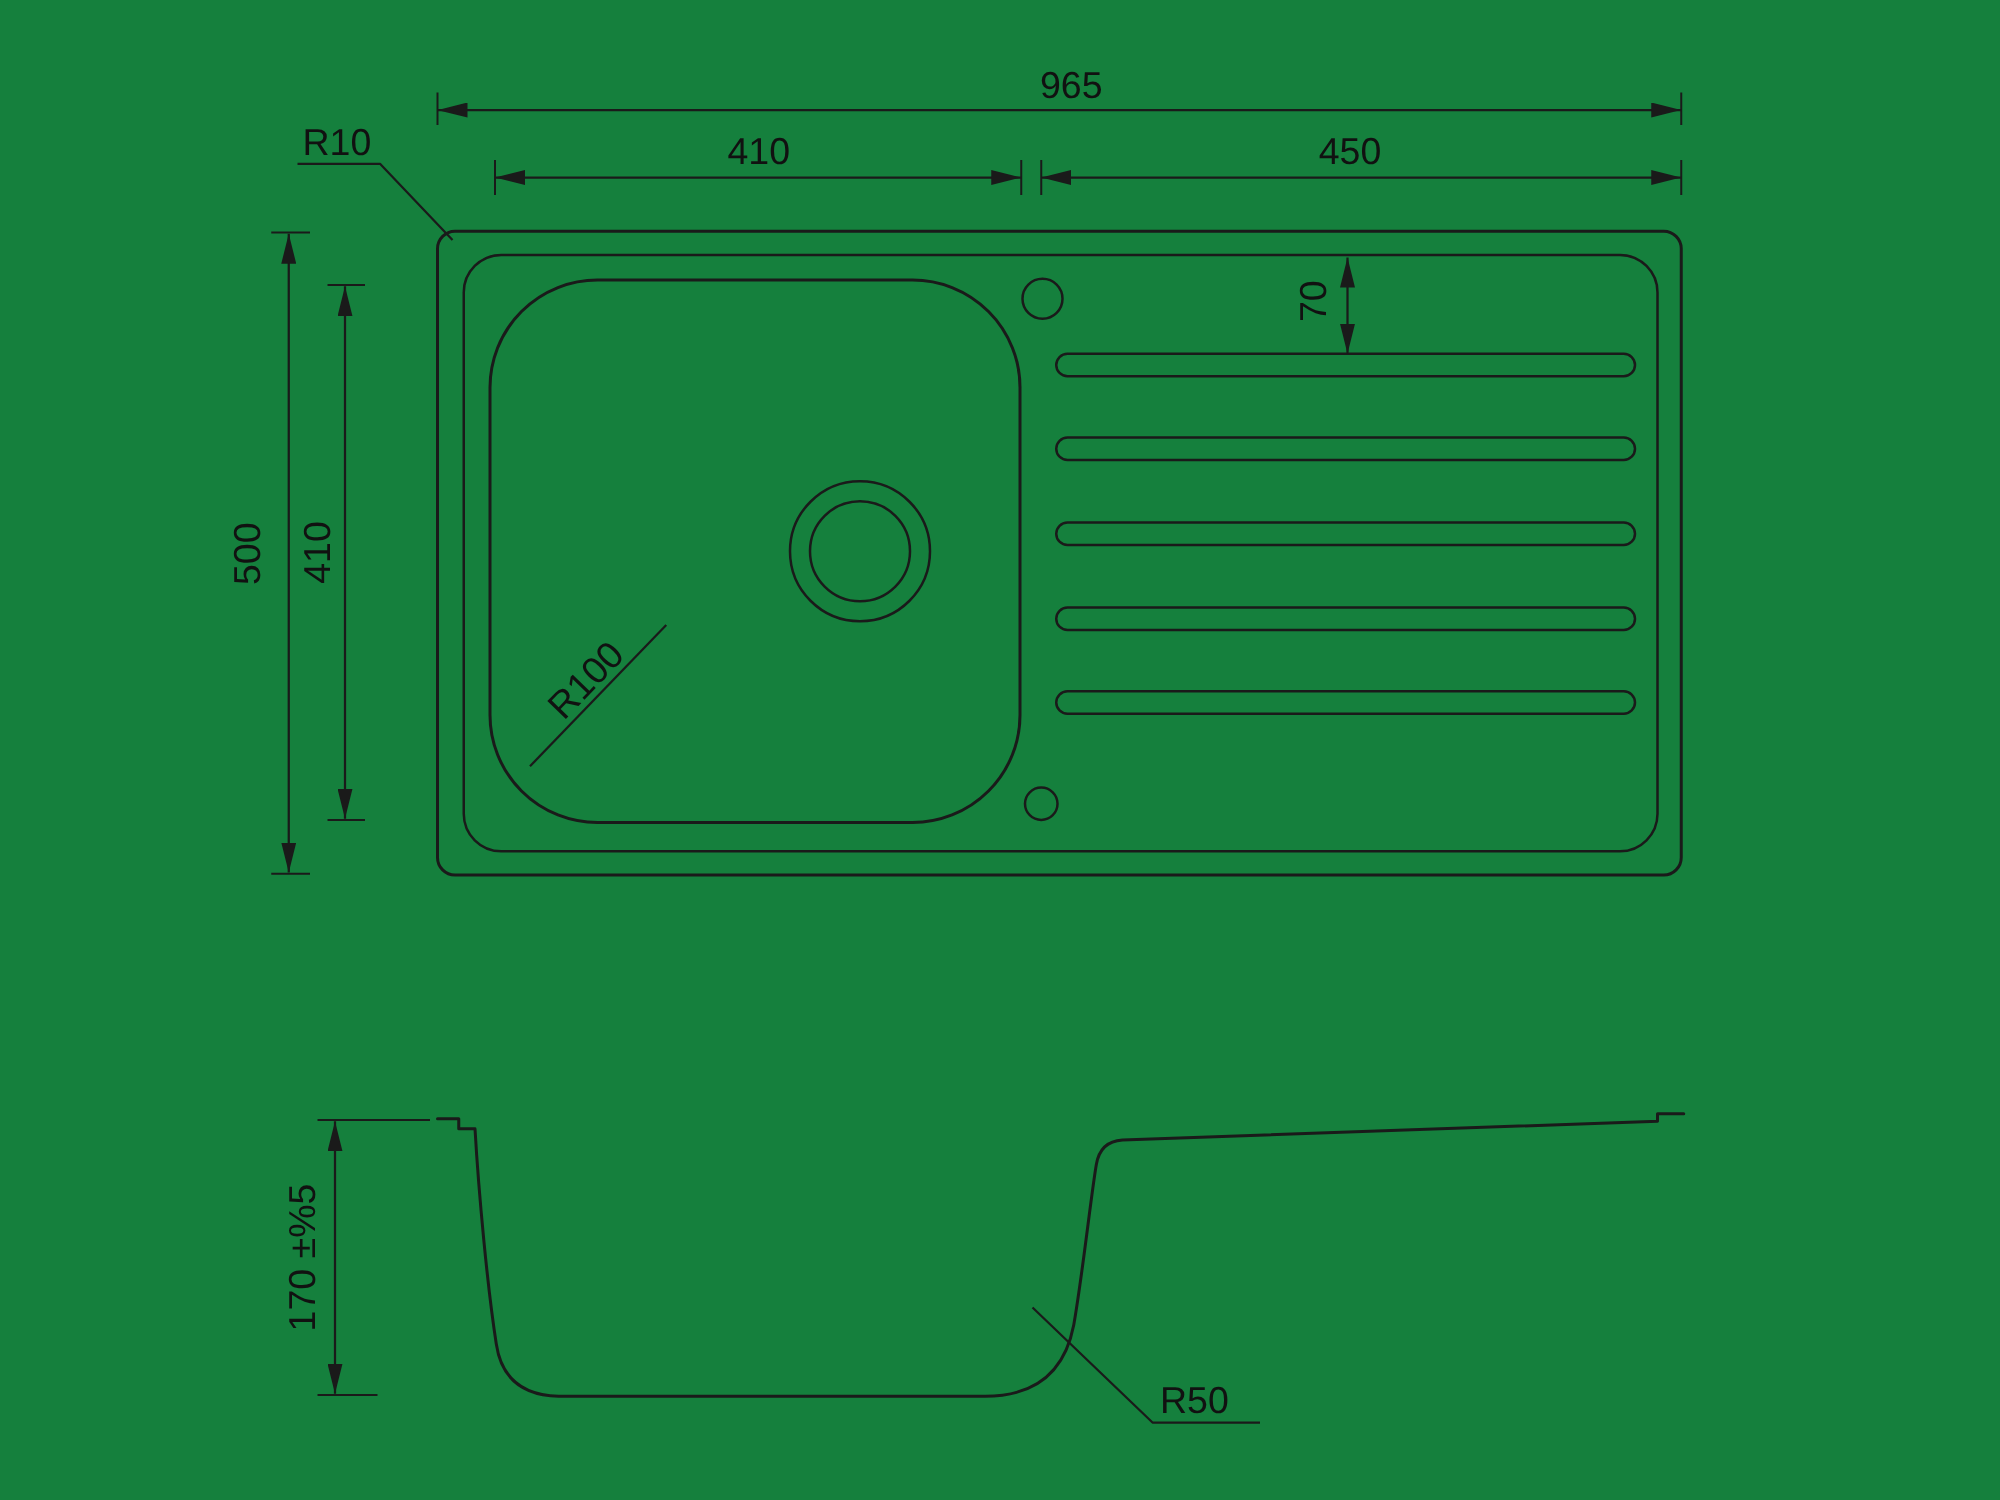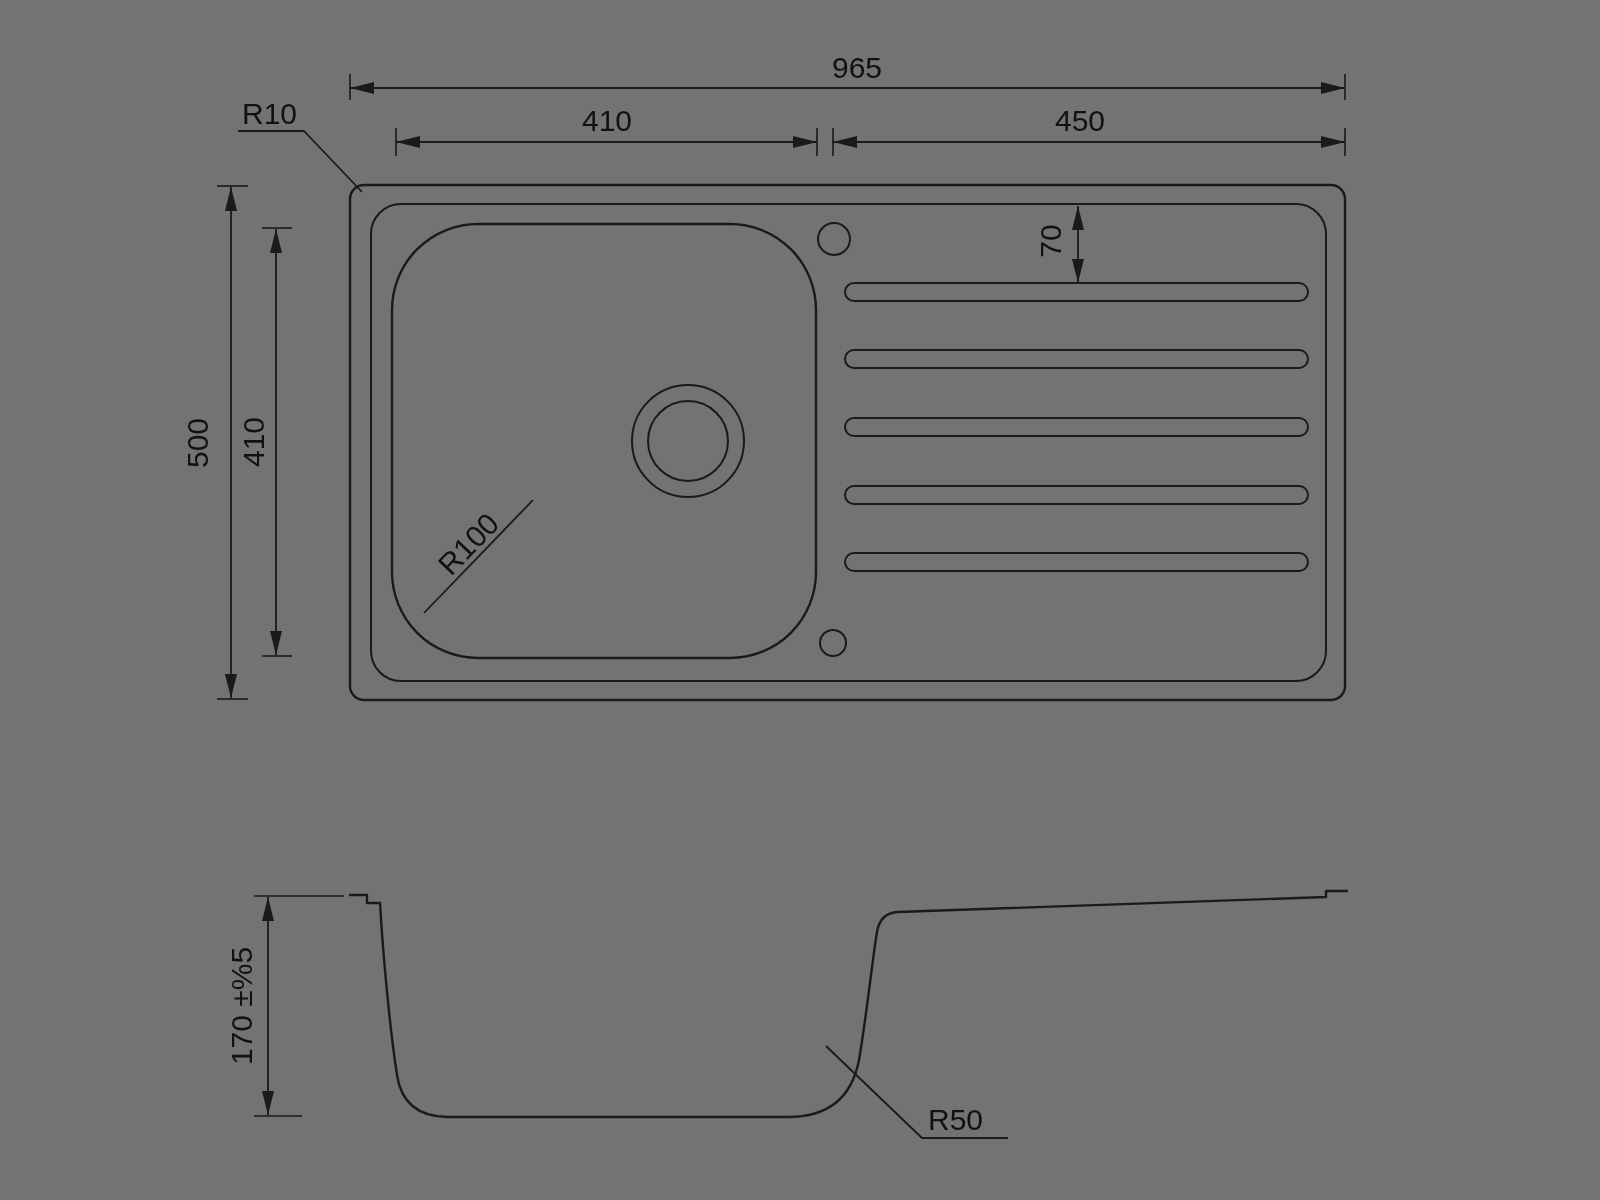--- a/index.html
+++ b/index.html
@@ -3,21 +3,21 @@
 <meta charset="utf-8">
 <style>
   html, body {
     margin: 0;
     padding: 0;
     background: #ffffff;
   }
   .canvas {
     width: 1600px;
     height: 1200px;
-    background: #737373;
+    background: #15803d;
     position: relative;
     font-family: "Liberation Sans", sans-serif;
     overflow: hidden;
   }
   svg { display: block; }
   .geo {
     fill: none;
     stroke: #1a1a1a;
     stroke-width: 2.4;
     stroke-linejoin: round;

